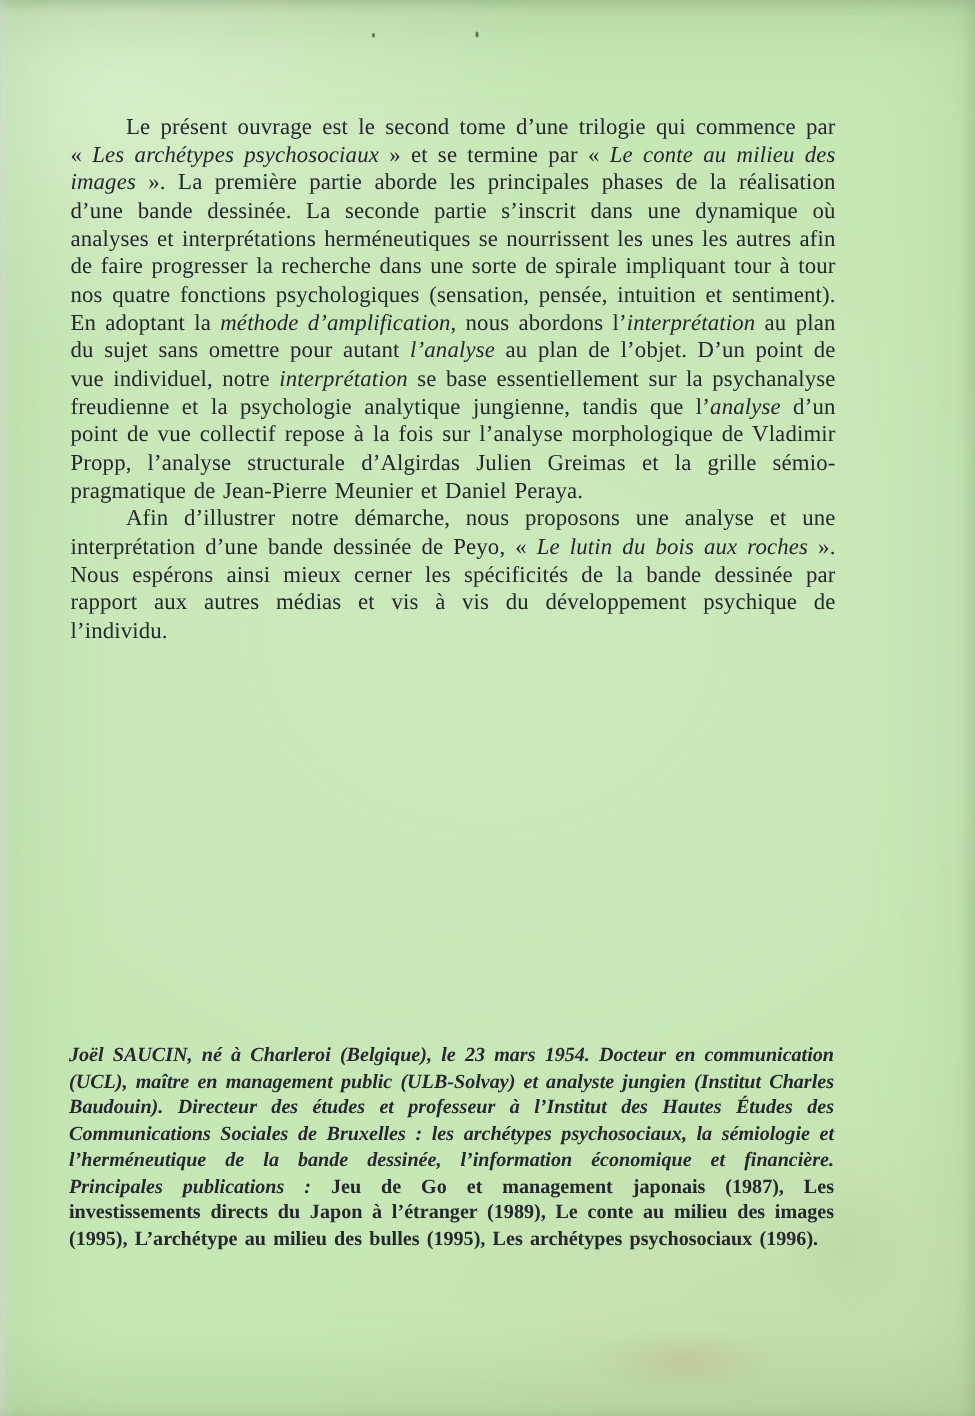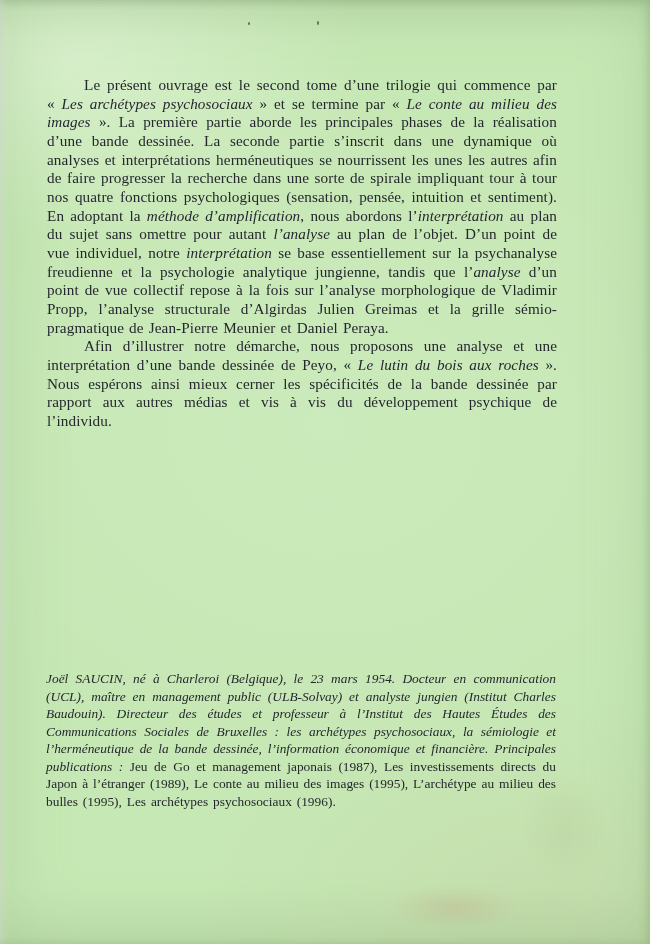--- a/index.html
+++ b/index.html
@@ -38,28 +38,29 @@
     text-align: justify;
     letter-spacing: 0.1px;
   }
   .synopsis-para {
     text-indent: 37px;
     word-spacing: 1.2px;
   }
 
   .bio {
     position: absolute;
-    top: 670px;
+    top: 694px;
     left: 46px;
     width: 510px;
     font-size: 13.4px;
     line-height: 17.5px;
     text-align: justify;
     word-spacing: 1.5px;
     display: block;
+    font-weight: bold;
   }
 
   .speck {
     position: absolute;
     background: #45523f;
     border-radius: 50%;
     opacity: 0.8;
   }
   .speck-1 { left: 248px; top: 22px; width: 2px; height: 3px; }
   .speck-2 { left: 317px; top: 21px; width: 2px; height: 4px; }

